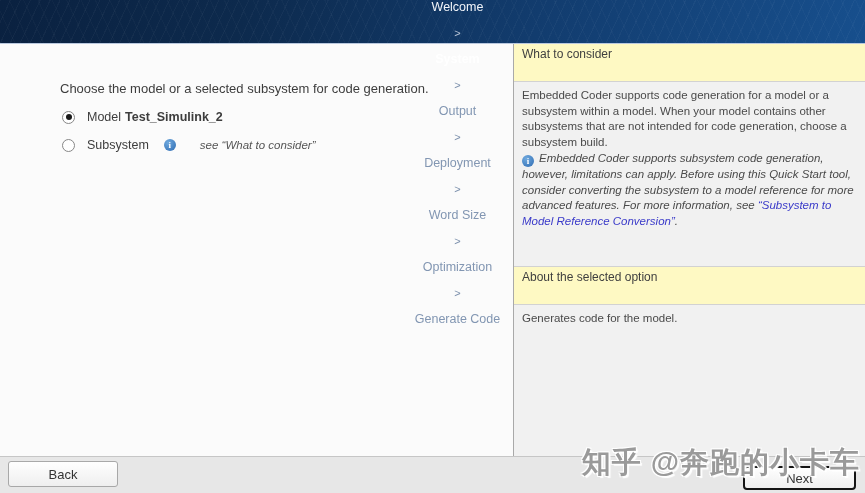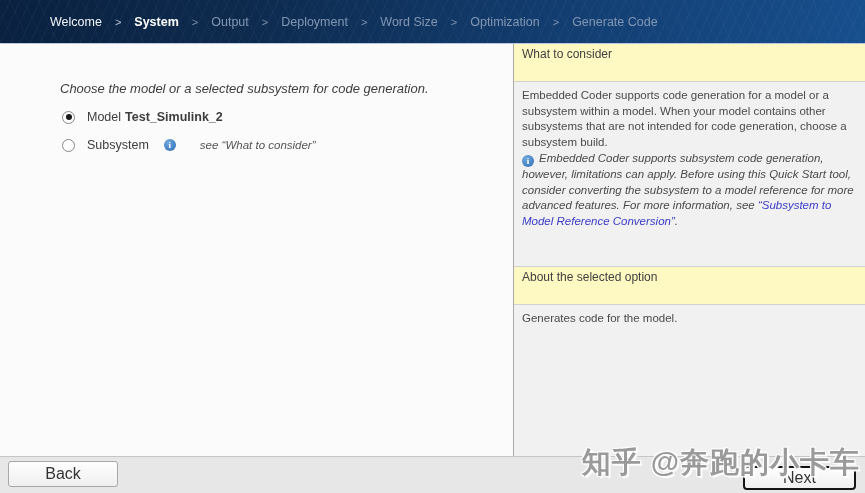--- a/index.html
+++ b/index.html
@@ -17,34 +17,34 @@
   }
   .wizard-header::after{
     content:"";position:absolute;inset:0;
     background:
       repeating-linear-gradient(115deg,rgba(255,255,255,0.035) 0 1px,transparent 1px 9px),
       repeating-linear-gradient(65deg,rgba(255,255,255,0.025) 0 1px,transparent 1px 13px);
     pointer-events:none;
   }
   .breadcrumb{
     position:relative;z-index:1;display:flex;align-items:center;height:100%;
-    padding-left:50px;gap:13px;font-size:12.5px;white-space:nowrap;
+    padding-left:50px;gap:13px;font-size:12.5px;white-space:nowrap;flex-direction:column;
   }
   .step{color:#8296b2;}
   .step.done{color:#f1f4f9;}
   .step.current{color:#ffffff;font-weight:bold;}
   .sep{color:#7d91ad;font-size:11px;}
   .sep.bright{color:#b6c3d6;}
 
   
   .main-pane{
     position:absolute;top:44px;left:0;width:513px;bottom:37px;
     background:#fbfbfb;
   }
-  .instruction{margin:37px 0 0 60px;font-size:13px;color:#3d3d3d;font-style:italic;}
+  .instruction{margin:37px 0 0 60px;font-size:13px;color:#3d3d3d;}
   .radio-row{display:flex;align-items:center;margin:14px 0 0 62px;font-size:12.5px;color:#3d3d3d;}
   .radio{
     width:13px;height:13px;border:1px solid #878787;border-radius:50%;
     background:#fff;margin-right:12px;position:relative;flex:none;box-sizing:border-box;
   }
   .radio.checked::after{
     content:"";position:absolute;left:2.5px;top:2.5px;width:6px;height:6px;
     border-radius:50%;background:#1a1a1a;
   }
   .opt-value{font-weight:bold;margin-left:4px;}
@@ -73,21 +73,21 @@
   .note .info-icon{margin-right:5px;}
   .doc-link{color:#3a3ac9;cursor:pointer;}
 
   
   .bottom-bar{
     position:absolute;left:0;bottom:0;width:865px;height:37px;
     background:#e7e7e7;border-top:1px solid #c6c6c6;box-sizing:border-box;
   }
   .btn{
     position:absolute;box-sizing:border-box;font-family:"Liberation Sans",sans-serif;
-    font-size:16px;color:#333;cursor:pointer;
+    font-size:13px;color:#333;cursor:pointer;
     background:linear-gradient(#fefefe,#efefef);
   }
   .back-btn{
     left:8px;bottom:6px;width:110px;height:26px;
     border:1px solid #a8a8a8;border-radius:3px;
   }
   .next-btn{
     right:9px;bottom:3px;width:113px;height:24px;
     border:2px solid #141414;border-radius:4px;
   }

